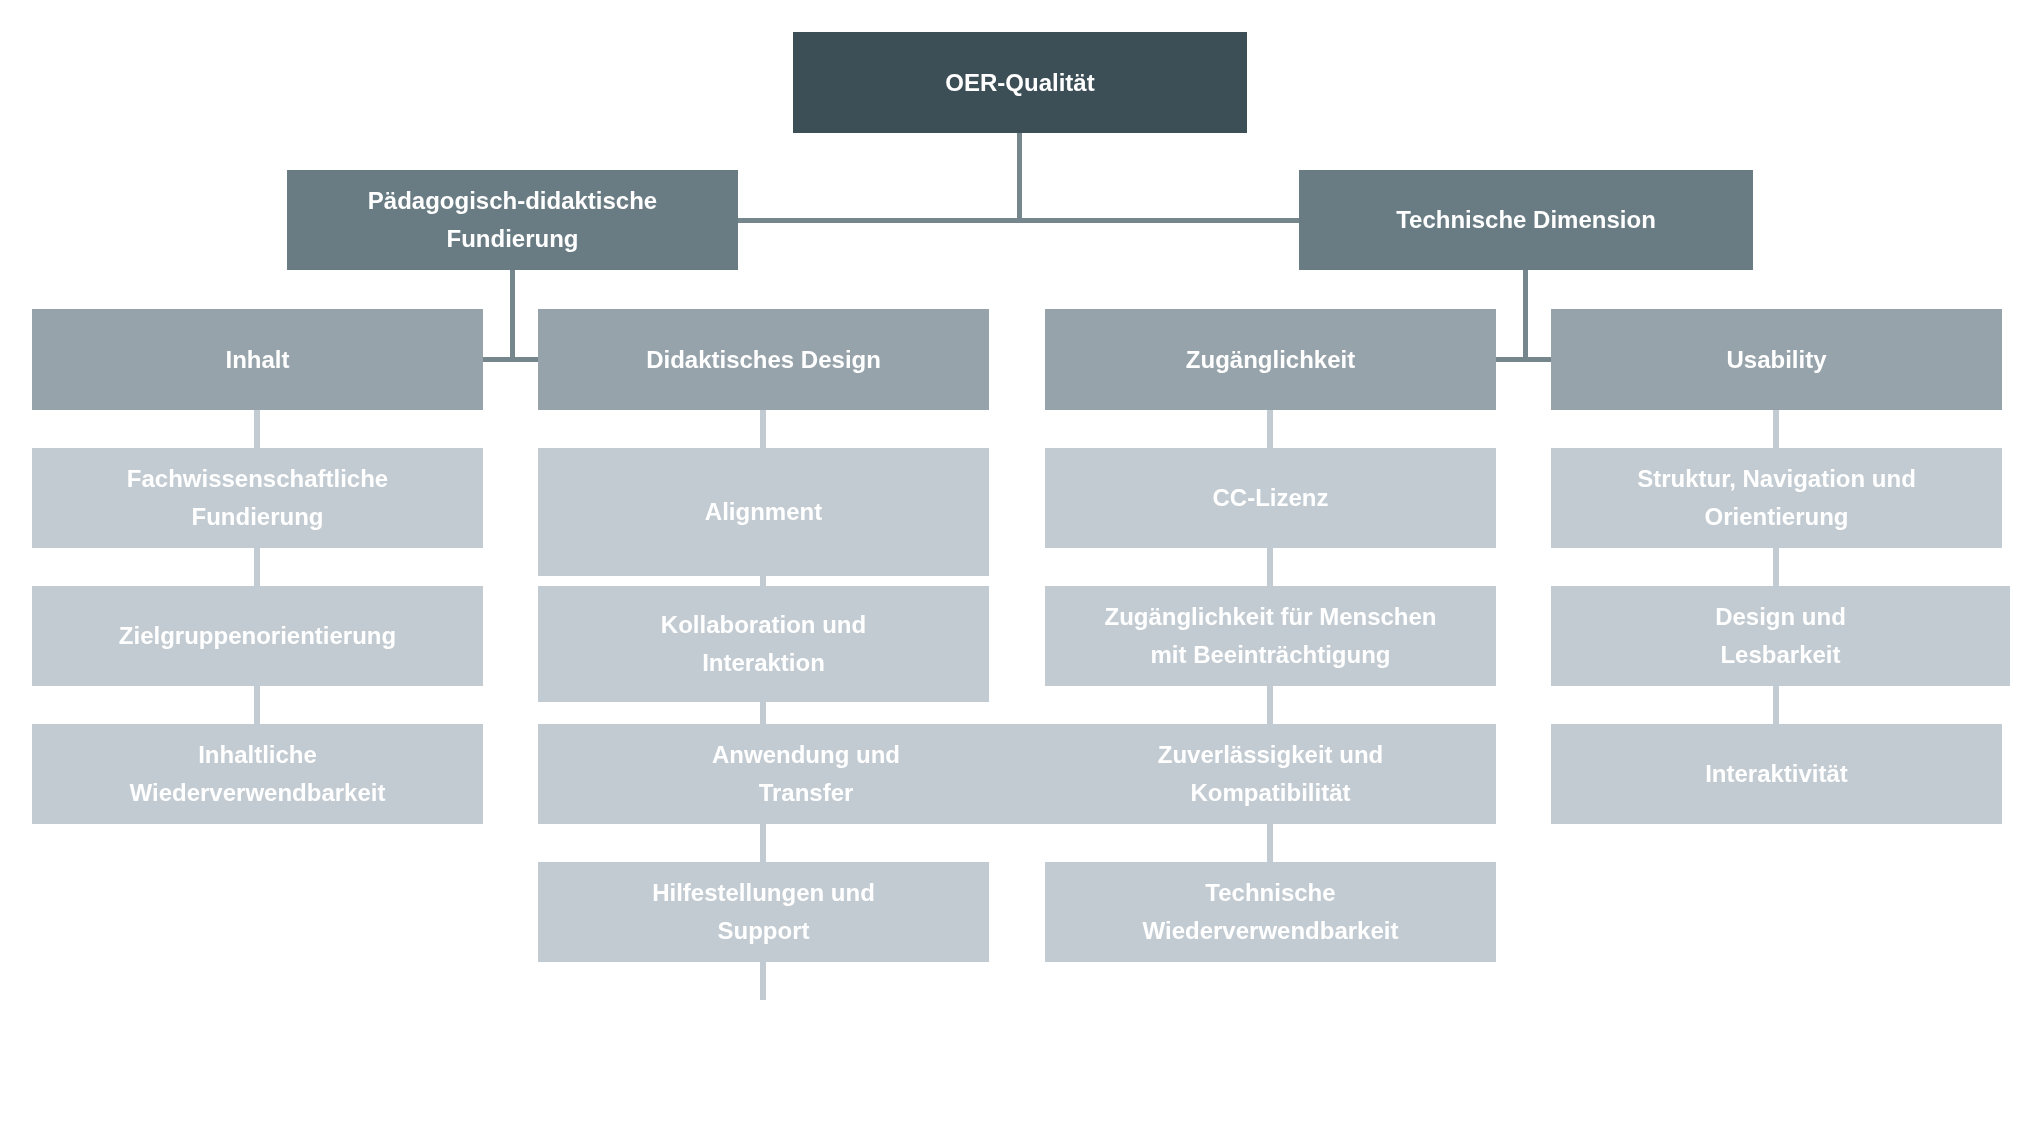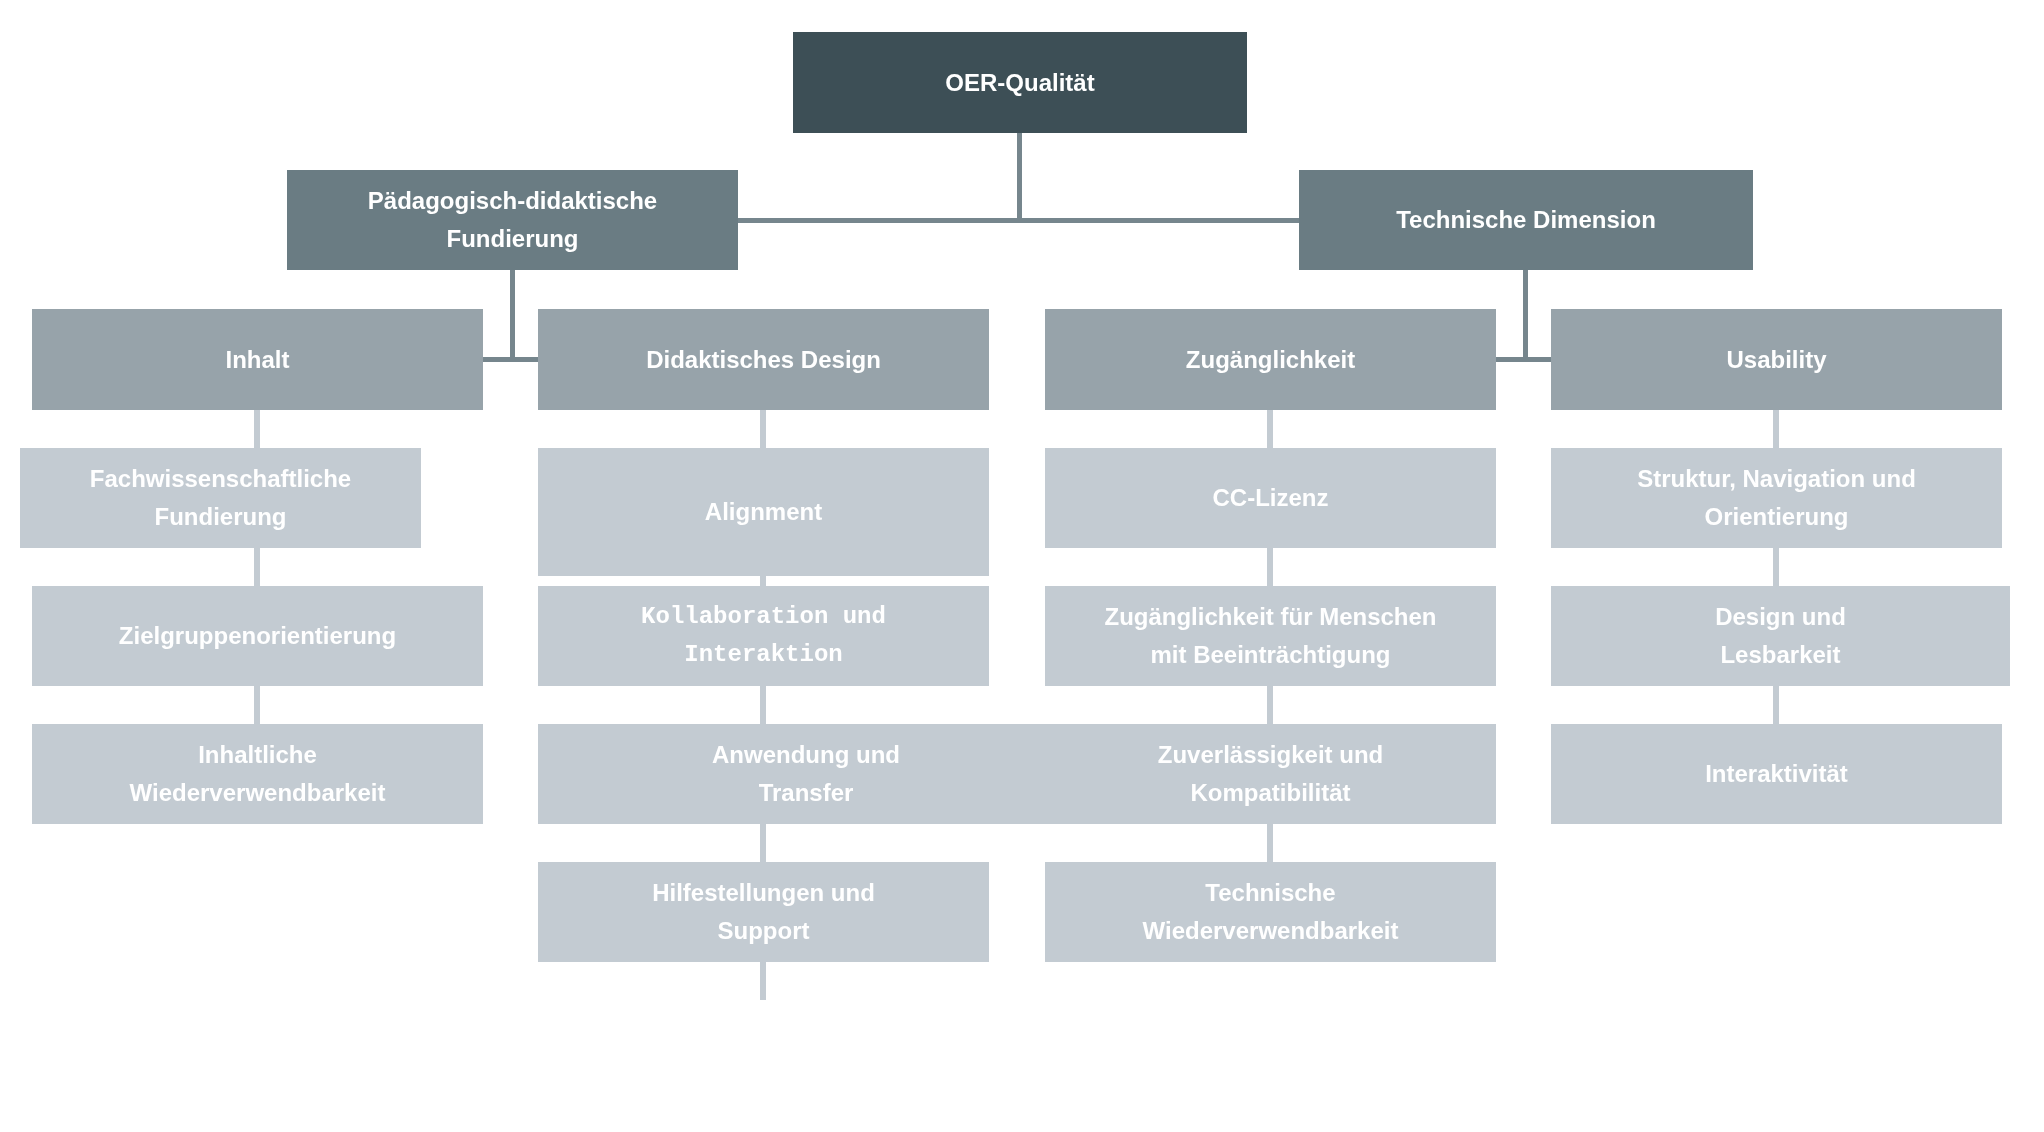--- a/index.html
+++ b/index.html
@@ -44,26 +44,26 @@
   
   [data-name="node-root"]          { left: 793px;  top: 32px;  width: 454px; height: 101px; }
   [data-name="node-dim-paed"]      { left: 287px;  top: 170px; width: 451px; height: 100px; }
   [data-name="node-dim-tech"]      { left: 1299px; top: 170px; width: 454px; height: 100px; }
 
   [data-name="node-head-inhalt"]   { left: 32px;   top: 309px; width: 451px; height: 101px; }
   [data-name="node-head-design"]   { left: 538px;  top: 309px; width: 451px; height: 101px; }
   [data-name="node-head-zugang"]   { left: 1045px; top: 309px; width: 451px; height: 101px; }
   [data-name="node-head-usability"]{ left: 1551px; top: 309px; width: 451px; height: 101px; }
 
-  [data-name="node-inhalt-0"]      { left: 20px;   top: 448px; width: 401px; height: 100px; }
+  [data-name="node-inhalt-0"]      { left: 32px;   top: 448px; width: 451px; height: 100px; }
   [data-name="node-inhalt-1"]      { left: 32px;   top: 586px; width: 451px; height: 100px; }
   [data-name="node-inhalt-2"]      { left: 32px;   top: 724px; width: 451px; height: 100px; }
 
   [data-name="node-design-0"]      { left: 538px;  top: 448px; width: 451px; height: 128px; }
-  [data-name="node-design-1"]      { left: 538px;  top: 586px; width: 451px; height: 100px; font-family: Liberation Mono, monospace; }
+  [data-name="node-design-1"]      { left: 538px;  top: 586px; width: 451px; height: 116px; }
   [data-name="node-design-2"]      { left: 538px;  top: 724px; width: 536px; height: 100px; }
   [data-name="node-design-3"]      { left: 538px;  top: 862px; width: 451px; height: 100px; }
   [data-name="node-design-4"]      { left: 538px;  top: 1000px; width: 451px; height: 100px; }
 
   [data-name="node-zugang-0"]      { left: 1045px; top: 448px; width: 451px; height: 100px; }
   [data-name="node-zugang-1"]      { left: 1045px; top: 586px; width: 451px; height: 100px; }
   [data-name="node-zugang-2"]      { left: 1045px; top: 724px; width: 451px; height: 100px; }
   [data-name="node-zugang-3"]      { left: 1045px; top: 862px; width: 451px; height: 100px; }
 
   [data-name="node-usability-0"]   { left: 1551px; top: 448px; width: 451px; height: 100px; }

